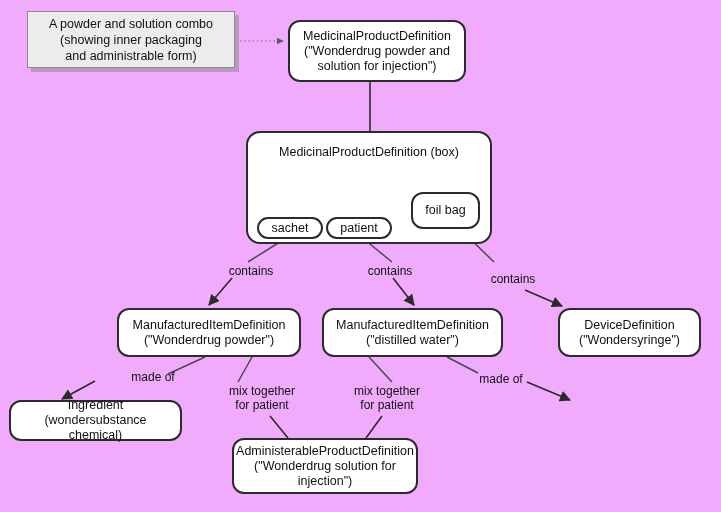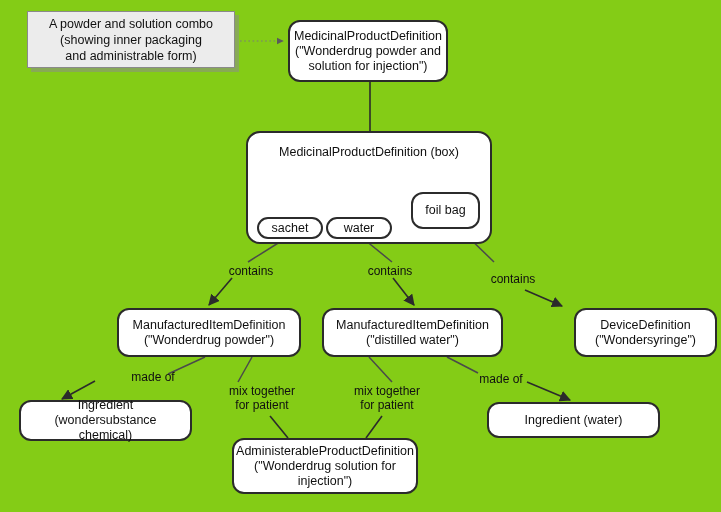--- a/index.html
+++ b/index.html
@@ -4,21 +4,21 @@
 <style>
   html, body {
     margin: 0;
     padding: 0;
     background: #ffffff;
   }
   #canvas {
     position: relative;
     width: 721px;
     height: 512px;
-    background: #84cc16;
+    background: #f0abfc;
     font-family: "Liberation Sans", sans-serif;
     overflow: hidden;
   }
   svg.edges {
     position: absolute;
     left: 0;
     top: 0;
     width: 721px;
     height: 512px;
     pointer-events: none;
@@ -134,66 +134,63 @@
     <path d="M 447 357 L 478 373" stroke="#4a4a4a" stroke-width="1.5" fill="none"></path>
     <path d="M 527 382 L 570 400" stroke="#2b2b2b" stroke-width="1.6" fill="none" marker-end="url(#arrow)"></path>
   </svg>
 
   <div class="note" style="left:27px; top:11px; width:208px; height:57px;">
     <span class="txt">A powder and solution combo
 (showing inner packaging
 and administrable form)</span>
   </div>
 
-  <div class="node" style="left:288px; top:20px; width:160px; height:62px;">
+  <div class="node" style="left:288px; top:20px; width:178px; height:62px;">
     <span class="txt">MedicinalProductDefinition
 ("Wonderdrug powder and
 solution for injection")</span>
   </div>
 
   <div class="pkg-outer" style="left:246px; top:131px; width:246px; height:113px;">
     <div class="pkg-title">MedicinalProductDefinition (box)</div>
   </div>
 
 
   <div class="pill" style="left:257px; top:217px; width:66px; height:22px;text-align:center;">
     <span class="txt">sachet</span>
   </div>
 
   <div class="pill" style="left:326px; top:217px; width:66px; height:22px;">
-    <span class="txt">water</span>
+    <span class="txt">patient</span>
   </div>
 
   <div class="node" style="left:411px; top:192px; width:69px; height:37px;">
     <span class="txt">foil bag</span>
   </div>
 
   <div class="node" style="left:117px; top:308px; width:184px; height:49px;">
     <span class="txt">ManufacturedItemDefinition
 ("Wonderdrug powder")</span>
   </div>
 
   <div class="node" style="left:322px; top:308px; width:181px; height:49px;">
     <span class="txt">ManufacturedItemDefinition
 ("distilled water")</span>
   </div>
 
-  <div class="node" style="left:574px; top:308px; width:143px; height:49px;">
+  <div class="node" style="left:558px; top:308px; width:143px; height:49px;">
     <span class="txt">DeviceDefinition
 ("Wondersyringe")</span>
   </div>
 
-  <div class="node" style="left:19px; top:400px; width:173px; height:41px;">
+  <div class="node" style="left:9px; top:400px; width:173px; height:41px;">
     <span class="txt">Ingredient (wondersubstance
 chemical)</span>
   </div>
 
-  <div class="node" style="left:487px; top:402px; width:173px; height:36px;">
-    <span class="txt">Ingredient (water)</span>
-  </div>
 
   <div class="node" style="left:232px; top:438px; width:186px; height:56px;">
     <span class="txt">AdministerableProductDefinition
 ("Wonderdrug solution for
 injection")</span>
   </div>
 
   <div class="edge-label" style="left:221px; top:264px; width:60px;">contains</div>
 
   <div class="edge-label" style="left:360px; top:264px; width:60px;">contains</div>

